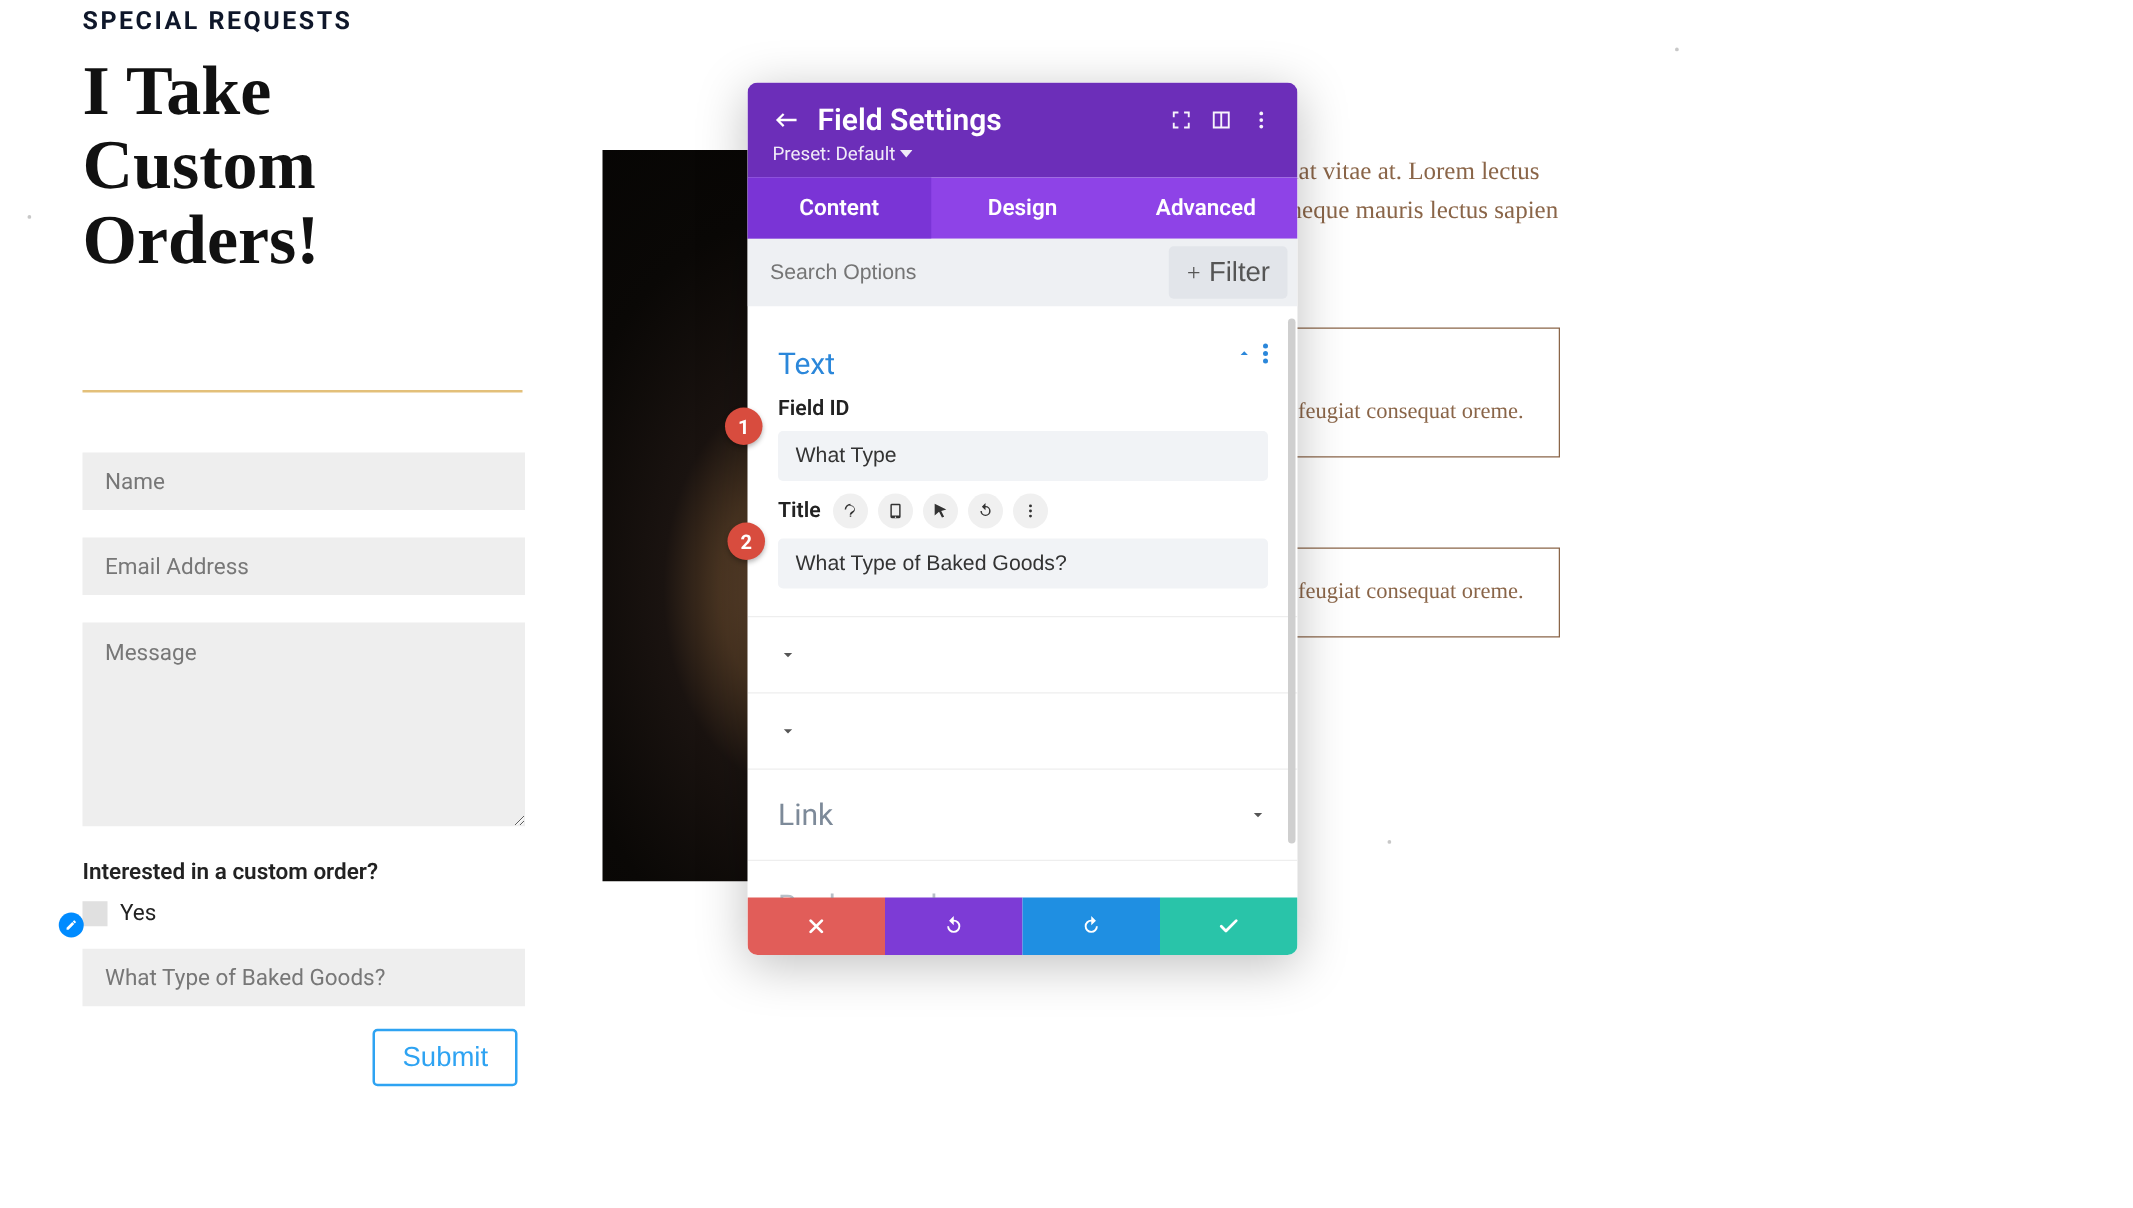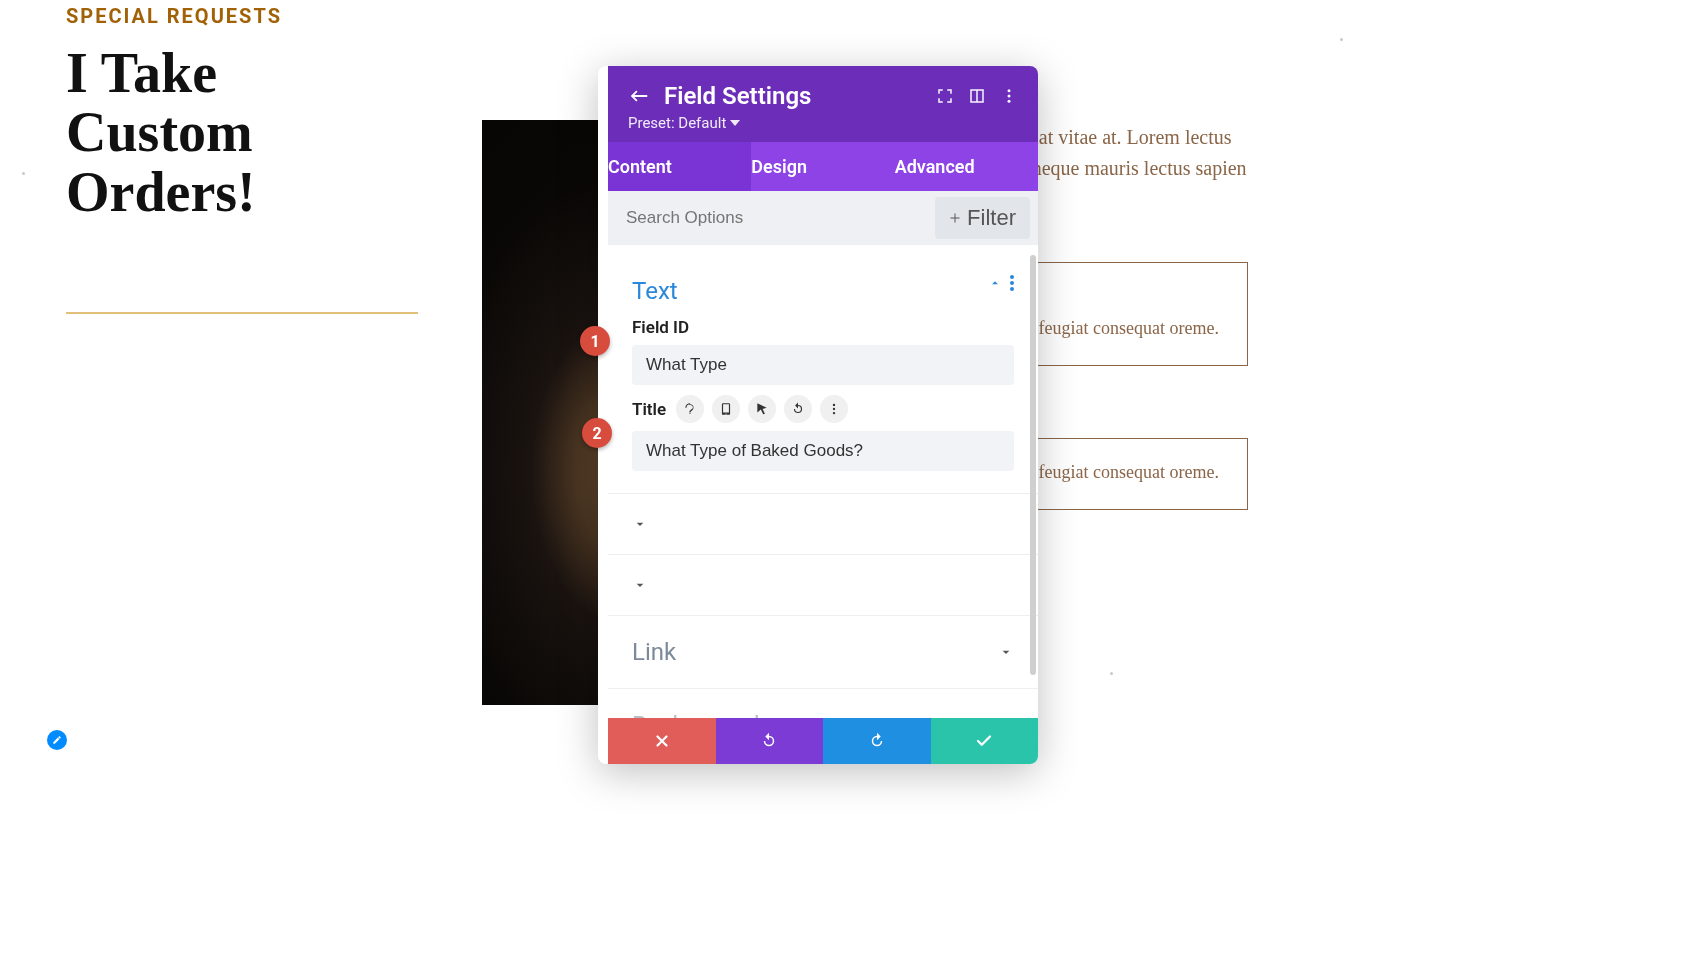--- a/index.html
+++ b/index.html
@@ -9,21 +9,21 @@
     width: 1706px;
     height: 966px;
     position: relative;
     overflow: hidden;
   }
 
   
   .page-bg { position: absolute; inset: 0; }
   .eyebrow {
     position: absolute; left: 66px; top: 4px;
-    color: #a16207; font-weight: 700; letter-spacing: 2px; font-size: 20px;
+    color: #0f172a; font-weight: 700; letter-spacing: 2px; font-size: 20px;
   }
   .headline {
     position: absolute; left: 66px; top: 44px; width: 340px;
     font-family: Georgia, "Times New Roman", serif;
     font-weight: 700; color: #111; font-size: 56px; line-height: 1.06;
   }
   .divider {
     position: absolute; left: 66px; top: 312px;
     width: 352px; height: 2px; background: #e3c07a;
   }
@@ -76,32 +76,32 @@
   .info-box p  { color: #8a6548; font-size: 18px; line-height: 1.45; }
   .box1 { top: 262px; }
   .box2 { top: 438px; }
 
   
   .modal {
     position: absolute; left: 598px; top: 66px; width: 440px; height: 698px;
     background: #fff; border-radius: 8px; overflow: hidden;
     box-shadow: 0 8px 40px rgba(0,0,0,.25);
     z-index: 10;
-    display: flex; flex-direction: column; padding-left: 10px;
+    display: flex; flex-direction: column;
   }
   .modal-header { background: #6c2eb9; color: #fff; padding: 16px 20px 10px; }
   .modal-header-row { display: flex; align-items: center; gap: 14px; }
   .modal-title { font-size: 24px; font-weight: 600; flex: 1; }
   .hdr-icon { width: 18px; height: 18px; fill: #fff; cursor: pointer; opacity: .95; }
   .back-icon { width: 22px; height: 22px; fill: #fff; cursor: pointer; }
   .modal-preset { font-size: 15px; opacity: .9; margin-top: 4px; display: flex; align-items: center; gap: 4px; }
   .modal-preset svg { width: 10px; height: 10px; fill: #fff; }
   .modal-tabs { display: flex; background: #8e43e7; }
   .modal-tab {
-    flex: 1; text-align: left; padding: 14px 0; color: #fff; font-size: 18px; font-weight: 600;
+    flex: 1; text-align: center; padding: 14px 0; color: #fff; font-size: 18px; font-weight: 600;
     cursor: pointer;
   }
   .modal-tab.active { background: #7a34d6; }
   .search-row { display: flex; align-items: center; background: #eef0f3; }
   .search-input {
     flex: 1; border: none; background: transparent; padding: 14px 18px;
     font-size: 17px; color: #666; outline: none;
   }
   .filter-btn {
     background: #e2e5ea; border: none; color: #555; font-size: 22px;
@@ -166,20 +166,32 @@
 </style>
 </head>
 <body>
 
 <div class="page-bg">
 
   <div class="eyebrow">SPECIAL REQUESTS</div>
   <h1 class="headline">I Take Custom Orders!</h1>
   <div class="divider"></div>
 
+  <div class="form-col">
+    <input class="text-input" placeholder="Name" style="">
+    <input class="text-input" placeholder="Email Address" style="">
+    <textarea class="textarea" placeholder="Message" style=""></textarea>
+    <div class="question-label">Interested in a custom order?</div>
+    <div class="checkbox-row">
+      <div class="fake-checkbox"></div>
+      <span>Yes</span>
+    </div>
+    <input class="text-input" style="margin-bottom: 0px;" placeholder="What Type of Baked Goods?">
+    <button class="submit-btn">Submit</button>
+  </div>
 
   <div class="edit-badge">
     <svg viewBox="0 0 24 24">
         <path d="M3 17.25V21h3.75l11-11-3.75-3.75-11 11zM20.7 7.04a1 1 0 0 0 0-1.41l-2.34-2.34a1 1 0 0 0-1.41 0L15 5.25 18.75 9l1.95-1.96z"></path>
       </svg>
   </div>
 
   <div class="dark-image"></div>
 
   <div class="right-text">est tristique feugiat vitae at. Lorem lectus felis, adipiscing neque mauris lectus sapien sed sit.</div>

